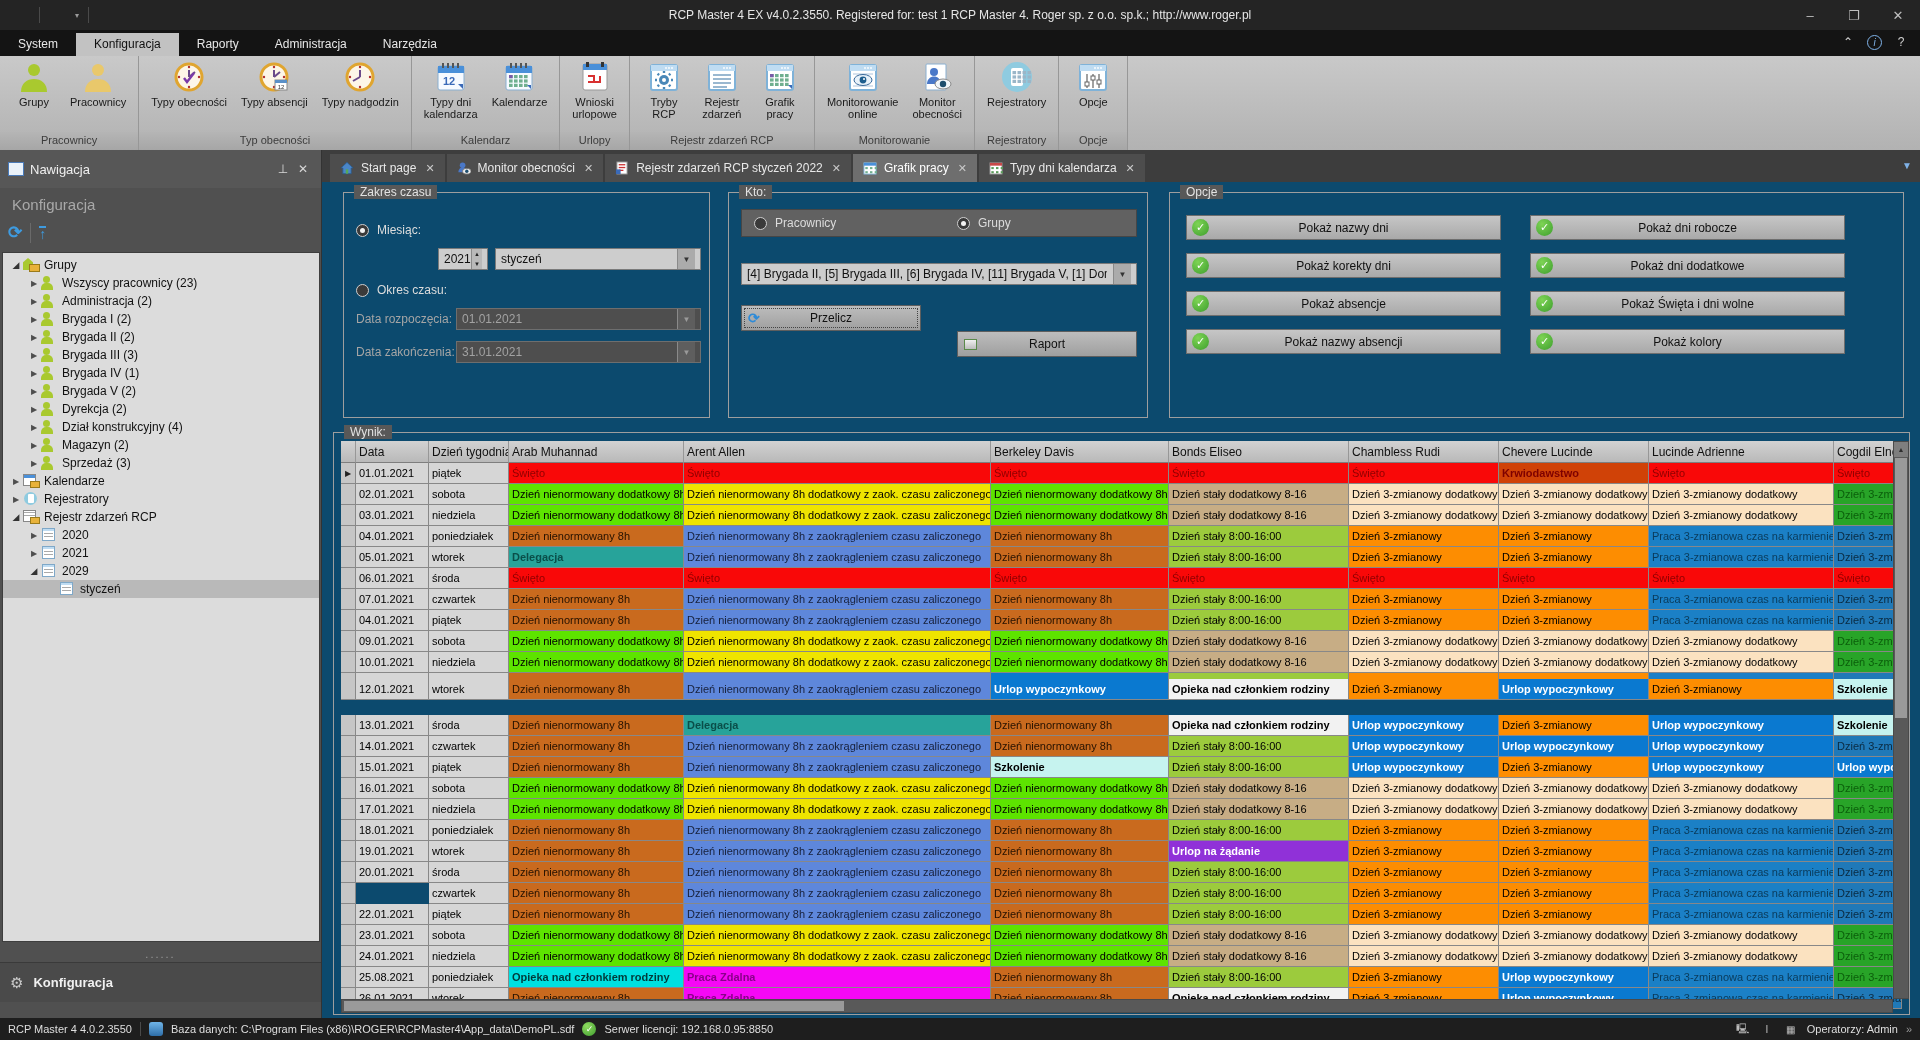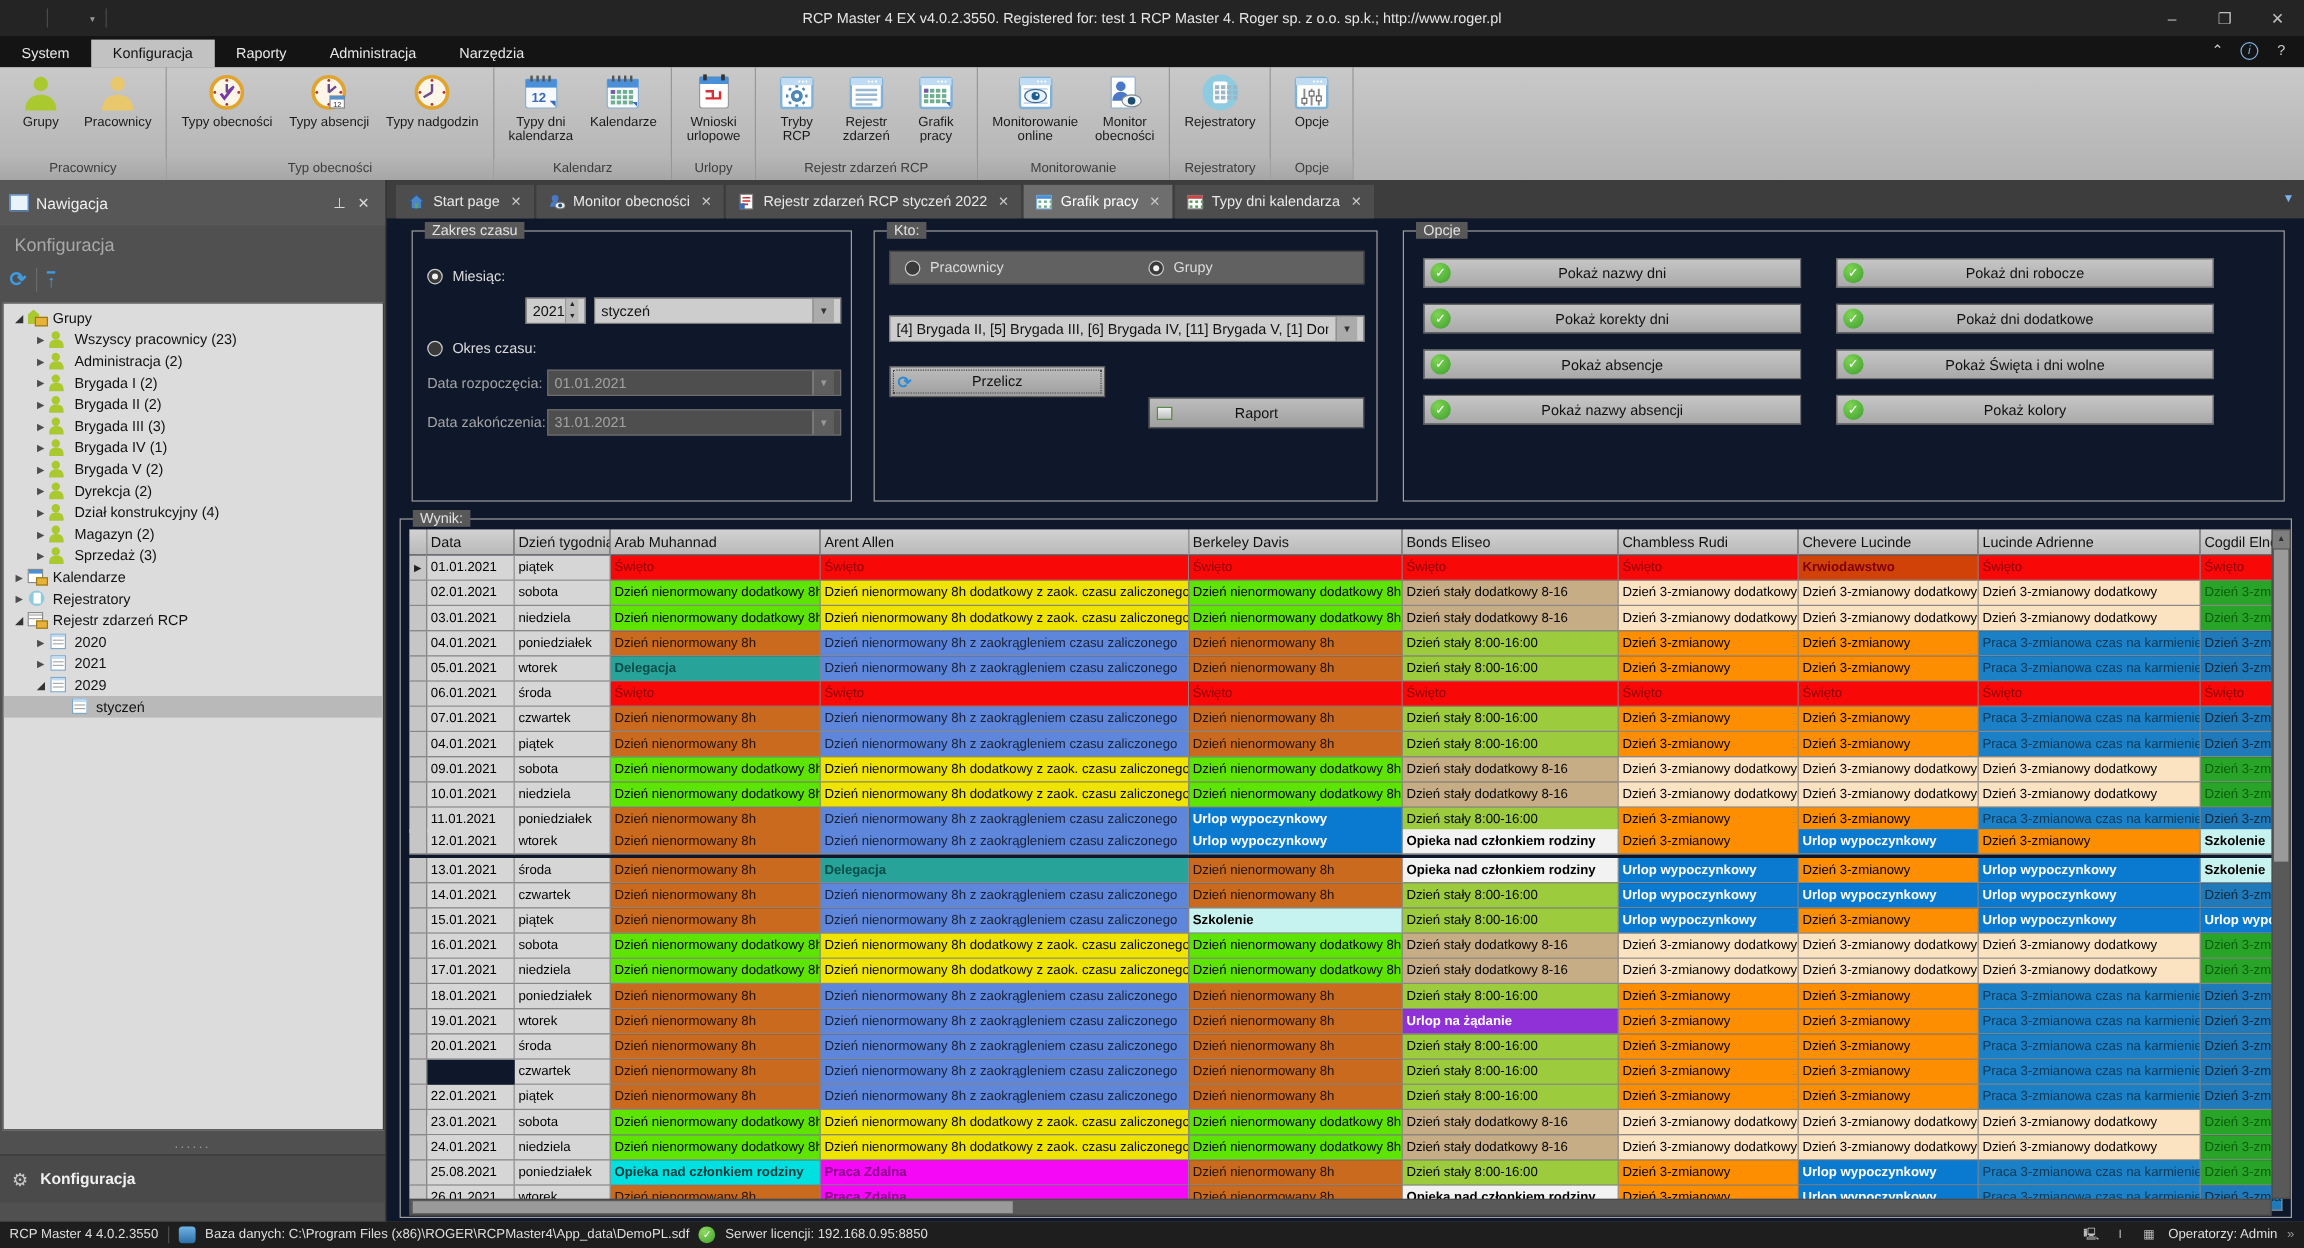--- a/index.html
+++ b/index.html
@@ -64,21 +64,21 @@
   .exp { font-size:8px; color:#4E4E4E; }
   .exp.open { font-size:9px; color:#333; }
   .ticon { width:17px; height:14px; flex:none; margin-right:4px; position:relative; }
   #nav-dots { position:absolute; left:0; top:798px; width:100%; text-align:center; color:#9B9B9B;
     font-size:11px; letter-spacing:2px; }
   #nav-bottom { position:absolute; left:0; top:812px; width:100%; height:40px; background:#4A4A4A;
     border-top:1px solid #3A3A3A; display:flex; align-items:center; gap:10px; padding:0 10px;
     color:#F0F0F0; font-size:13px; font-weight:bold; }
 
   
-  #content { position:absolute; left:322px; top:150px; width:1598px; height:868px; background:#0f172a; }
+  #content { position:absolute; left:322px; top:150px; width:1598px; height:868px; background:#0c4a6e; }
   #tabbar { position:absolute; left:0; top:0; width:100%; height:32px; background:#3D3D3D;
     display:flex; align-items:flex-end; padding-left:8px; }
   .doc-tab { height:28px; display:flex; align-items:center; gap:7px; padding:0 10px; margin-right:2px;
     background:#4D4D4D; color:#E8E8E8; font-size:12px; white-space:nowrap; }
   .doc-tab.active { background:#6E6E6E; color:#FFF; }
   .tab-close { color:#C9C9C9; font-size:11px; margin-left:2px; }
   #tab-dropdown { position:absolute; right:8px; top:10px; color:#7FB2E8; font-size:10px; }
 
   
   .groupbox { position:absolute; border:1px solid #9E9E9E; }
@@ -1042,21 +1042,21 @@
             <div class="tcell c-fixed" style="width: 80px; height: 21px;">poniedziałek</div>
             <div class="tcell" style="width: 175px; height: 21px; background: rgb(201, 106, 30); color: rgb(36, 17, 0);">Dzień nienormowany 8h</div>
             <div class="tcell" style="width: 307px; height: 21px; background: rgb(94, 135, 219); color: rgb(23, 32, 58);">Dzień nienormowany 8h z zaokrągleniem czasu zaliczonego</div>
             <div class="tcell" style="width: 178px; height: 21px; background: rgb(10, 121, 208); color: rgb(255, 255, 255); font-weight: bold;">Urlop wypoczynkowy</div>
             <div class="tcell" style="width: 180px; height: 21px; background: rgb(156, 203, 61); color: rgb(0, 0, 0);">Dzień stały 8:00-16:00</div>
             <div class="tcell" style="width: 150px; height: 21px; background: rgb(253, 141, 1); color: rgb(0, 0, 0);">Dzień 3-zmianowy</div>
             <div class="tcell" style="width: 150px; height: 21px; background: rgb(253, 141, 1); color: rgb(0, 0, 0);">Dzień 3-zmianowy</div>
             <div class="tcell" style="width: 185px; height: 21px; background: rgb(27, 128, 198); color: rgb(10, 58, 90);">Praca 3-zmianowa czas na karmienie</div>
             <div class="tcell" style="width: 68px; height: 21px; background: rgb(32, 121, 184); color: rgb(10, 42, 64);">Dzień 3-zmianowy</div>
           </div>
-          <div class="trow tbody" style="top: 250px; height: 21px;">
+          <div class="trow tbody" style="top: 238px; height: 21px;">
             <div class="tcell c-ind" style="width: 15px; height: 21px;"></div>
             <div class="tcell c-fixed" style="width: 73px; height: 21px;">12.01.2021</div>
             <div class="tcell c-fixed" style="width: 80px; height: 21px;">wtorek</div>
             <div class="tcell" style="width: 175px; height: 21px; background: rgb(201, 106, 30); color: rgb(36, 17, 0);">Dzień nienormowany 8h</div>
             <div class="tcell" style="width: 307px; height: 21px; background: rgb(94, 135, 219); color: rgb(23, 32, 58);">Dzień nienormowany 8h z zaokrągleniem czasu zaliczonego</div>
             <div class="tcell" style="width: 178px; height: 21px; background: rgb(10, 121, 208); color: rgb(255, 255, 255); font-weight: bold;">Urlop wypoczynkowy</div>
             <div class="tcell" style="width: 180px; height: 21px; background: rgb(242, 242, 242); color: rgb(0, 0, 0); font-weight: bold;">Opieka nad członkiem rodziny</div>
             <div class="tcell" style="width: 150px; height: 21px; background: rgb(253, 141, 1); color: rgb(0, 0, 0);">Dzień 3-zmianowy</div>
             <div class="tcell" style="width: 150px; height: 21px; background: rgb(10, 121, 208); color: rgb(255, 255, 255); font-weight: bold;">Urlop wypoczynkowy</div>
             <div class="tcell" style="width: 185px; height: 21px; background: rgb(253, 141, 1); color: rgb(0, 0, 0);">Dzień 3-zmianowy</div>

